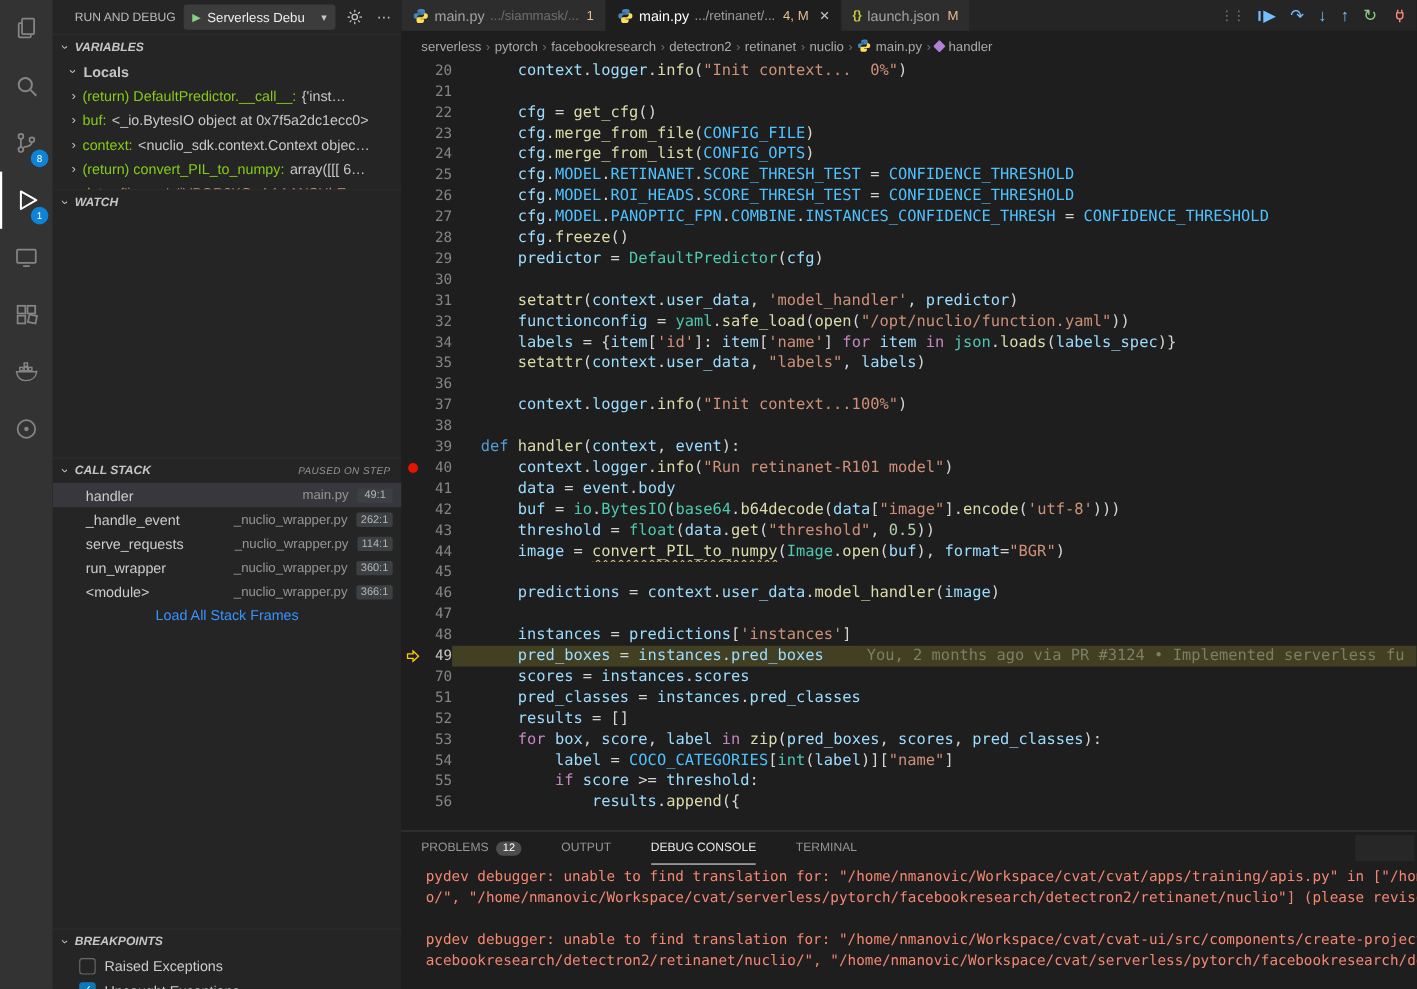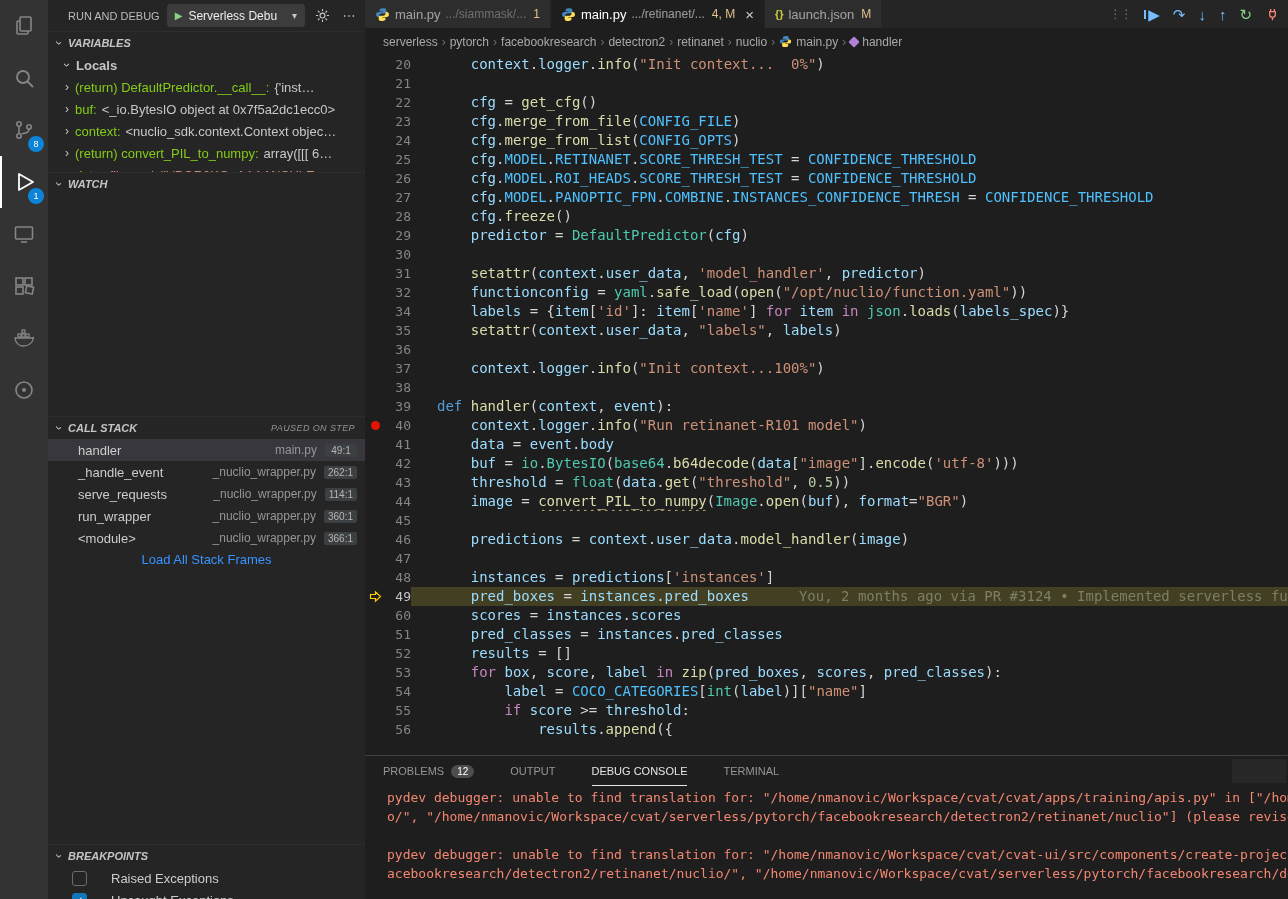--- a/index.html
+++ b/index.html
@@ -42,21 +42,21 @@
   .var-value { color:#c8c8c8; margin-left:5px; }
   .var-value.str { color:#ce9178; }
 
   .frame-row { height:22px; display:flex; align-items:center; padding:0 8px 0 30px; gap:8px; cursor:pointer; }
   .frame-row.selected { background:#37373d; }
   .frame-name { color:#cccccc; white-space:nowrap; }
   .frame-file { margin-left:auto; color:#969696; font-size:12px; white-space:nowrap; }
   .frame-pos { background:#3d4043; color:#b4b4b4; font-size:10px; padding:1px 4px; border-radius:2px; min-width:32px; text-align:center; }
   .load-link { color:#3794ff; text-align:center; margin-top:3px; font-size:13px; cursor:pointer; }
 
-  .bp-row { height:22px; display:flex; align-items:center; gap:24px; padding-left:24px; }
+  .bp-row { height:22px; display:flex; align-items:center; gap:8px; padding-left:24px; }
   .bp-check { width:15px; height:15px; border:1px solid #6b6b6b; border-radius:3px; background:transparent; display:flex; align-items:center; justify-content:center; font-size:10px; color:#fff; cursor:pointer; flex-shrink:0; }
   .bp-check.checked { background:#1177bb; border-color:#1177bb; }
 
   
   .main { flex:1; min-width:0; display:flex; flex-direction:column; background:#1e1e1e; }
   .tab-bar { height:28px; background:#252526; display:flex; position:relative; flex-shrink:0; }
   .tab { display:flex; align-items:center; gap:5px; padding:0 10px; background:#2d2d2d; border-right:1px solid #252526; font-size:13px; color:rgba(255,255,255,0.55); cursor:pointer; white-space:nowrap; }
   .tab.active { background:#1e1e1e; color:#ffffff; }
   .tab-desc { font-size:12px; opacity:0.55; }
   .tab-deco { color:#e2c08d; font-size:12px; margin-left:2px; }
@@ -79,21 +79,21 @@
   .method-ic { width:8px; height:8px; background:#b180d7; transform:rotate(45deg); display:inline-block; border-radius:1px; }
 
   .code-area { flex:1; overflow:hidden; font-family:"DejaVu Sans Mono", monospace; font-size:14px; line-height:19px; }
   .code-line { display:flex; height:19px; }
   .glyph { width:20px; flex-shrink:0; display:flex; align-items:center; justify-content:center; }
   .bp-dot { width:9px; height:9px; border-radius:50%; background:#e51400; }
   .lnum { width:26px; flex-shrink:0; text-align:right; color:#858585; font-size:13px; line-height:19px; }
   .code-line.current .lnum { color:#c6c6c6; }
   .lbody { flex:1; min-width:0; padding-left:26px; white-space:pre; overflow:hidden; }
   .code-line.current .lbody { background:rgba(255,235,60,0.16); }
-  .blame { color:#7e7e68; margin-left:50px; }
+  .blame { color:#7e7e68; margin-left:39px; }
   .tk-p { color:#d4d4d4; } .tk-v { color:#9cdcfe; } .tk-f { color:#dcdcaa; }
   .tk-s { color:#ce9178; } .tk-n { color:#b5cea8; } .tk-k { color:#569cd6; }
   .tk-c { color:#c586c0; } .tk-t { color:#4ec9b0; } .tk-C { color:#4fc1ff; }
   .tk-fw { color:#dcdcaa; text-decoration:underline; text-decoration-style:wavy; text-decoration-color:#d7ba7d; text-underline-offset:3px; text-decoration-thickness:1px; }
 
   
   .panel { height:144px; flex-shrink:0; border-top:1px solid rgba(128,128,128,0.35); display:flex; flex-direction:column; background:#1e1e1e; }
   .panel-tabs { height:30px; flex-shrink:0; display:flex; align-items:center; padding-left:18px; gap:36px; position:relative; }
   .ptab { font-size:11px; color:#969696; display:flex; align-items:center; gap:7px; height:100%; cursor:pointer; }
   .ptab.active { color:#e7e7e7; border-bottom:1px solid #e7e7e7; }
@@ -515,21 +515,21 @@
           <div class="glyph">
             <svg width="13" height="13" viewBox="0 0 13 13">
               <path d="M1.5 4.5h5V1.8L11.5 6.5 6.5 11.2V8.5h-5z" fill="none" stroke="#ffcc00" stroke-width="1.2"></path>
             </svg>
           </div>
           <div class="lnum">49</div>
           <div class="lbody"><span class="tk-p">    </span><span class="tk-v">pred_boxes</span><span class="tk-p"> = </span><span class="tk-v">instances</span><span class="tk-p">.</span><span class="tk-v">pred_boxes</span><span class="blame">You, 2 months ago via PR #3124 • Implemented serverless fu</span></div>
         </div>
         <div class="code-line">
           <div class="glyph"></div>
-          <div class="lnum">60</div>
+          <div class="lnum">70</div>
           <div class="lbody"><span class="tk-p">    </span><span class="tk-v">scores</span><span class="tk-p"> = </span><span class="tk-v">instances</span><span class="tk-p">.</span><span class="tk-v">scores</span></div>
         </div>
         <div class="code-line">
           <div class="glyph"></div>
           <div class="lnum">51</div>
           <div class="lbody"><span class="tk-p">    </span><span class="tk-v">pred_classes</span><span class="tk-p"> = </span><span class="tk-v">instances</span><span class="tk-p">.</span><span class="tk-v">pred_classes</span></div>
         </div>
         <div class="code-line">
           <div class="glyph"></div>
           <div class="lnum">52</div>

